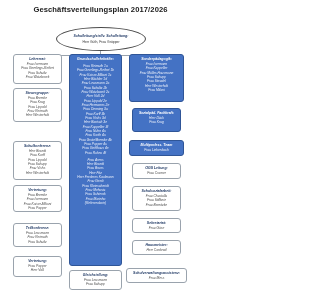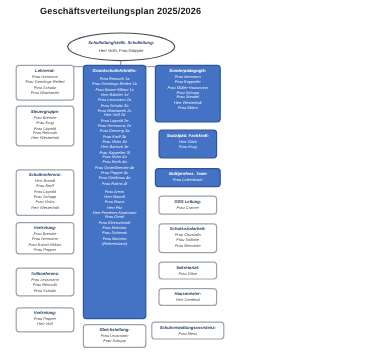--- a/index.html
+++ b/index.html
@@ -66,21 +66,21 @@
   .box .nm.gap{margin-top:2.5px;}
 
   
   .ln{position:absolute;background:#9aa3ad;}
 </style>
 </head>
 <body>
 
 <div id="page">
 
-  <div class="title">Geschäftsverteilungsplan 2025/2026</div>
+  <div class="title">Geschäftsverteilungsplan 2017/2026</div>
 
   <div class="ln" style="left:100px;top:51px;width:1px;height:5px;"></div>
   <div class="ln" style="left:40px;top:55px;width:120px;height:1px;"></div>
   <div class="ln" style="left:40px;top:55px;width:1px;height:4px;"></div>
   <div class="ln" style="left:160px;top:55px;width:1px;height:4px;"></div>
 
   <div class="ellipse">
     <span class="hd">Schulleitung/stellv. Schulleitung:</span>
     <span class="nm">Herr Güth, Frau Gröpper</span>
   </div>

